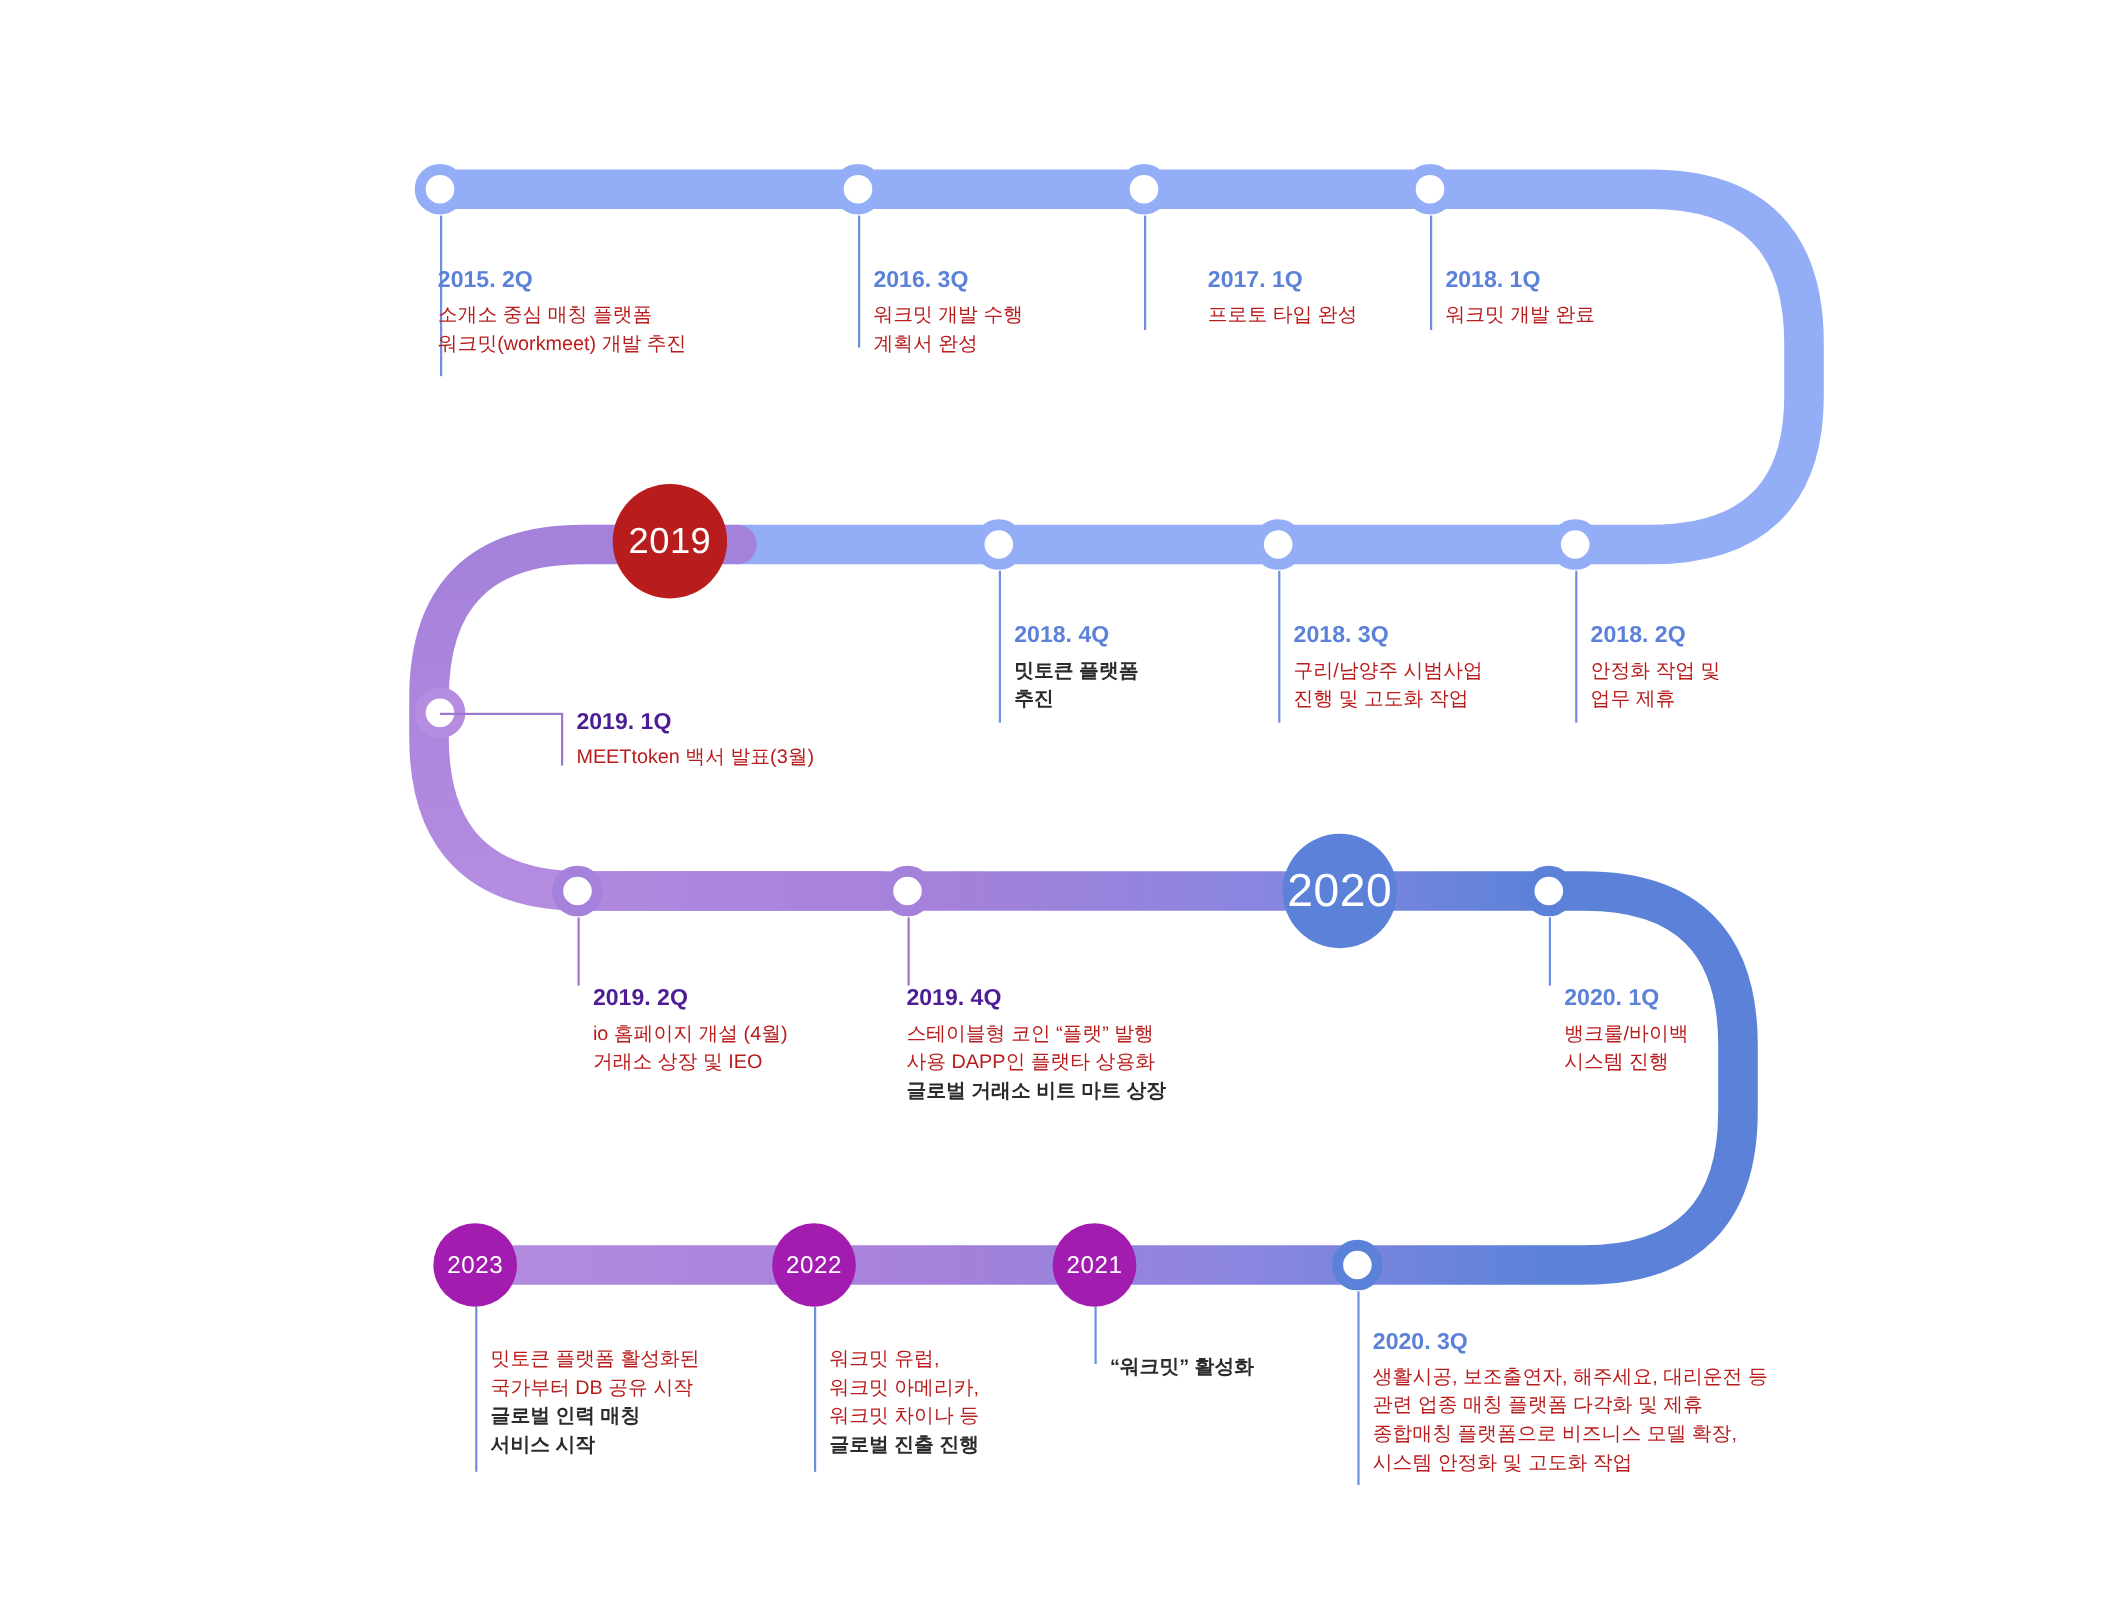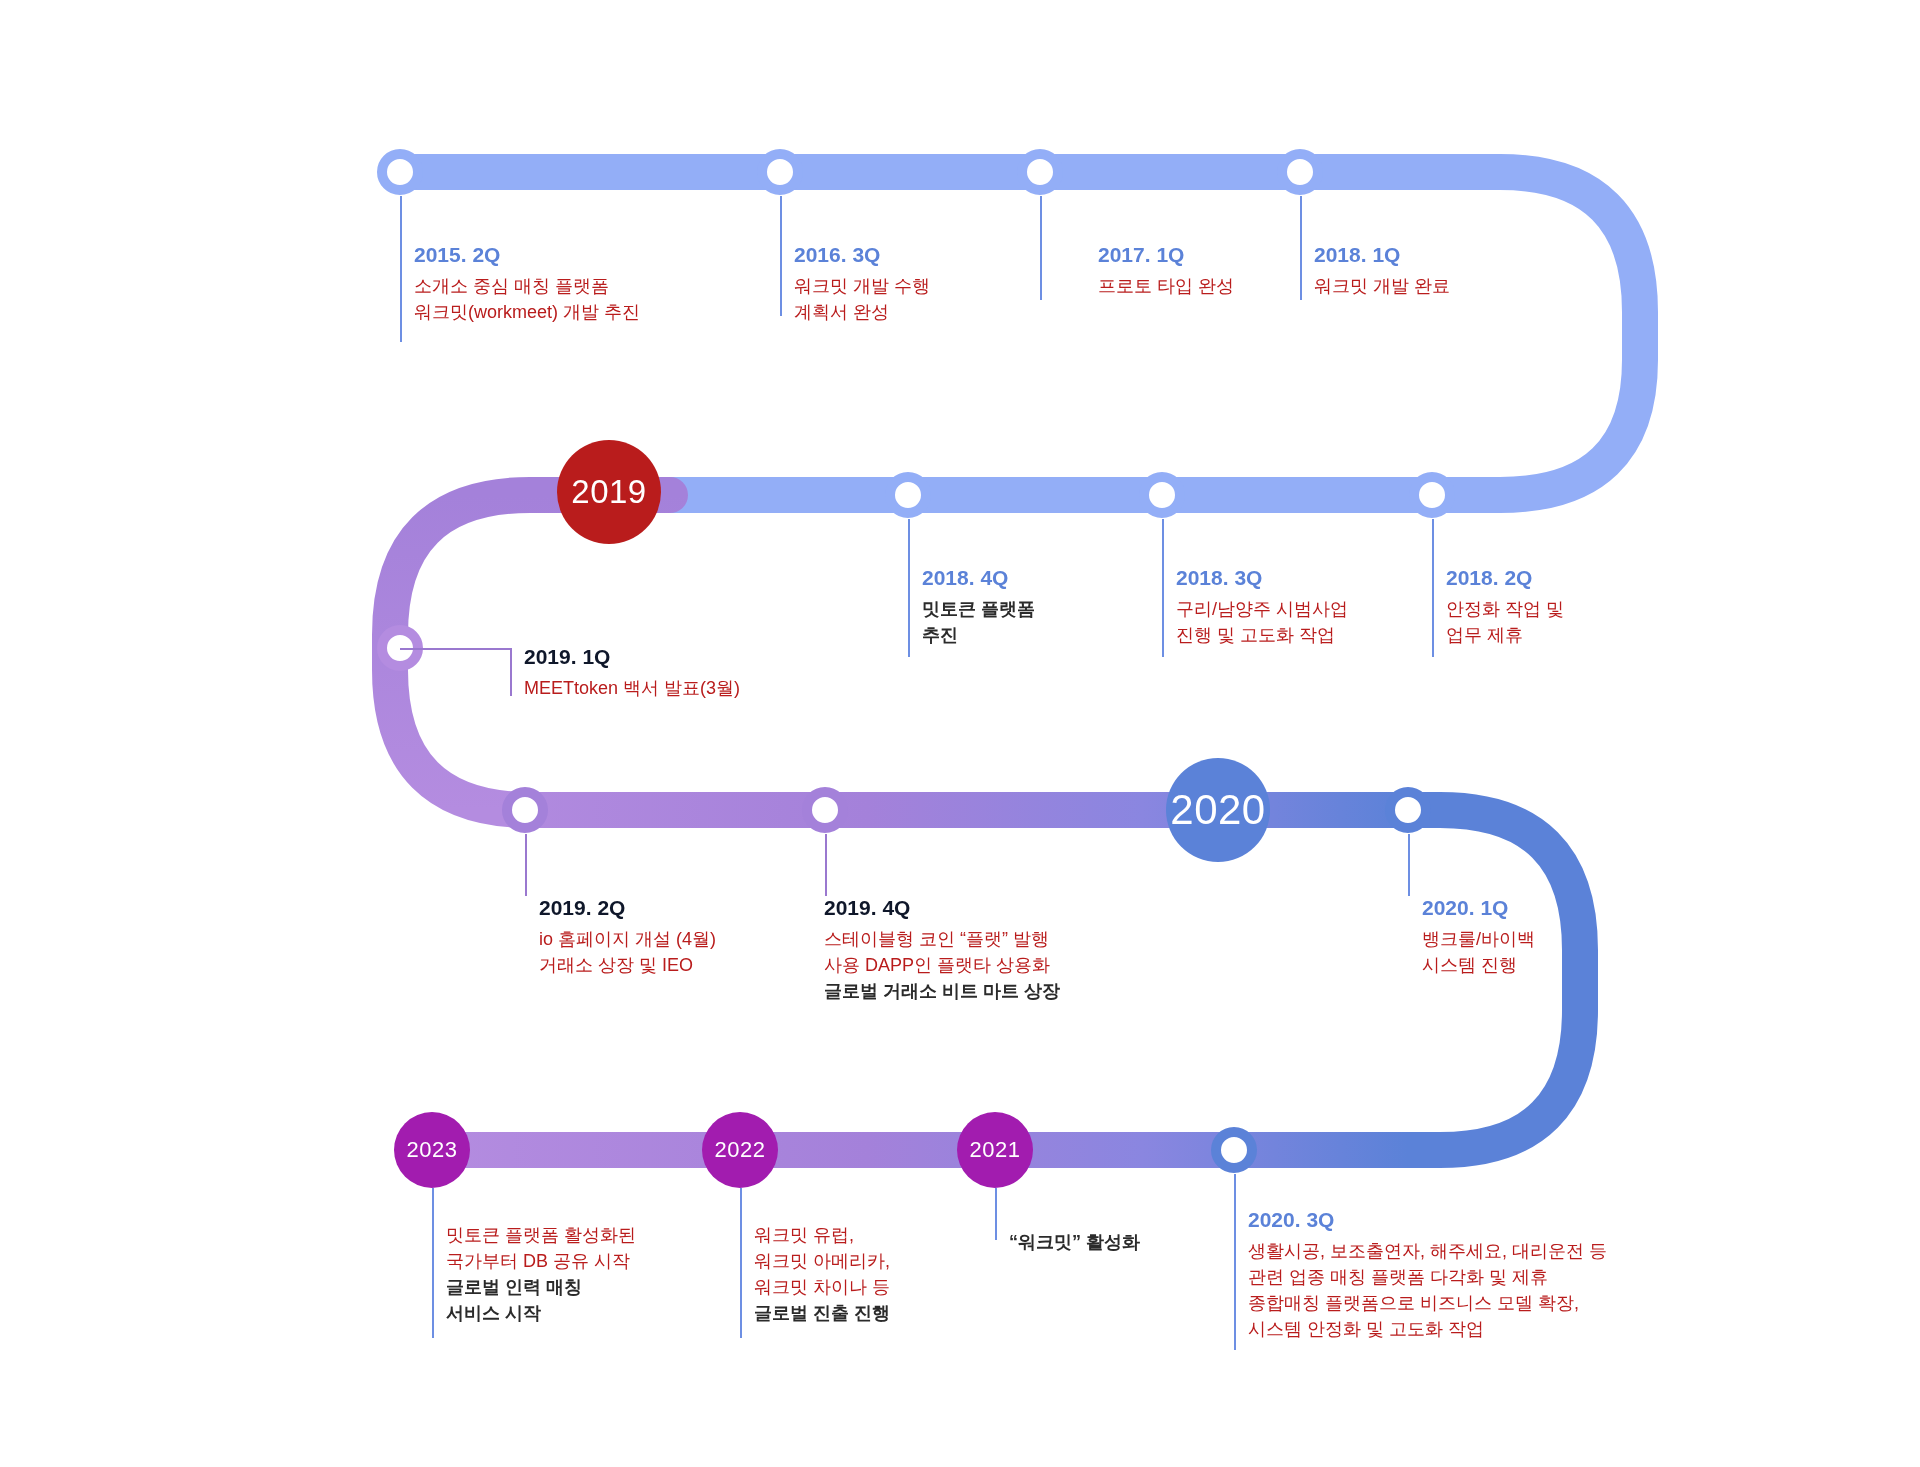--- a/index.html
+++ b/index.html
@@ -85,21 +85,21 @@
     box-sizing: border-box;
   }
   .block .qlabel {
     font-size: 21px;
     font-weight: bold;
     margin: 0 0 7px 0;
     line-height: 1.1;
     white-space: nowrap;
   }
   .q-blue   { color: #5b82d8; }
-  .q-purple { color: #0f172a; }
+  .q-purple { color: #4c1d95; }
   .block .line {
     font-size: 18px;
     color: #b91c1c;
     line-height: 1.45;
     white-space: nowrap;
   }
   .block .line.bold {
     font-weight: bold;
     color: #2b2b2b;
   }
@@ -193,21 +193,21 @@
 
   <div class="leader purple" style="left:525px;  top:834px; height:62px;"></div>
   <div class="leader purple" style="left:825px;  top:834px; height:62px;"></div>
   <div class="leader" style="left:1408px; top:834px; height:62px;"></div>
 
   <div class="leader" style="left:432px;  top:1188px; height:150px;"></div>
   <div class="leader" style="left:740px;  top:1188px; height:150px;"></div>
   <div class="leader" style="left:995px;  top:1188px; height:52px;"></div>
   <div class="leader" style="left:1234px; top:1174px; height:176px;"></div>
 
-  <div class="block" style="left:414px; top:243px;">
+  <div class="block" style="left:398px; top:243px;">
     <div class="qlabel q-blue">2015. 2Q</div>
     <div class="line">소개소 중심 매칭 플랫폼</div>
     <div class="line">워크밋(workmeet) 개발 추진</div>
   </div>
 
   <div class="block" style="left:794px; top:243px;">
     <div class="qlabel q-blue">2016. 3Q</div>
     <div class="line">워크밋 개발 수행</div>
     <div class="line">계획서 완성</div>
   </div>

